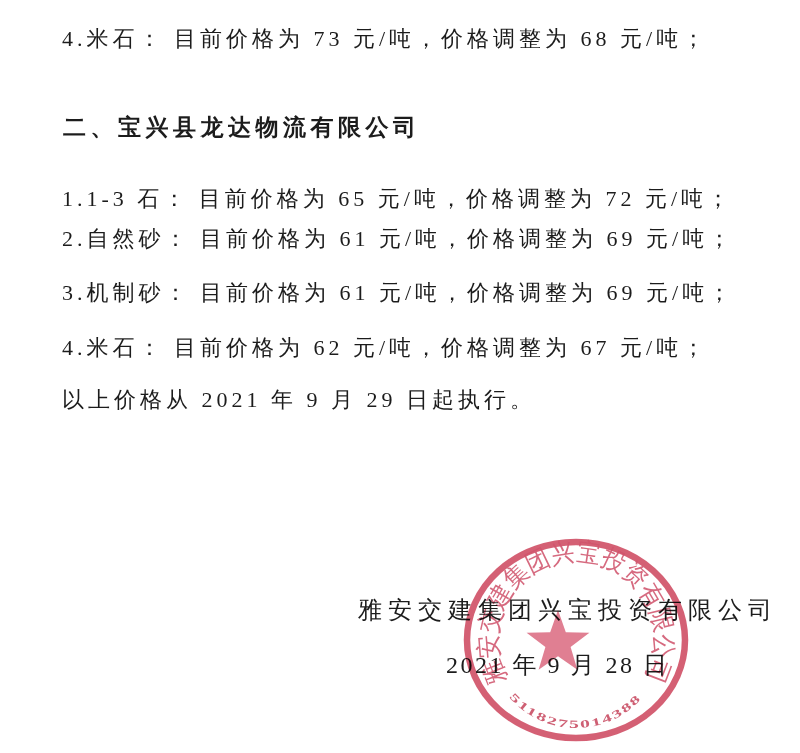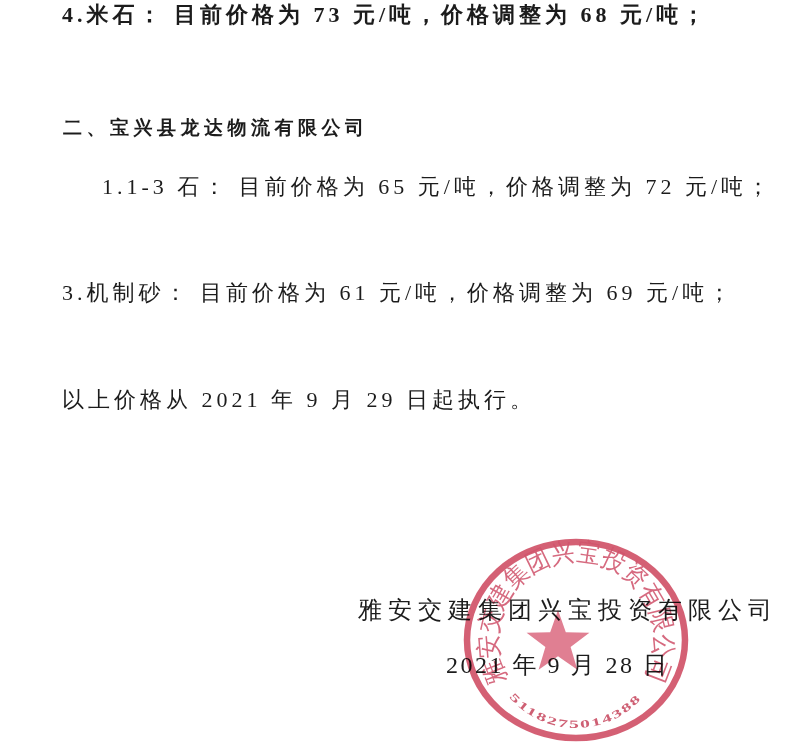--- a/index.html
+++ b/index.html
@@ -15,21 +15,21 @@
   .line {
     position: absolute;
     white-space: nowrap;
     font-size: 22px;
     letter-spacing: 4px;
     line-height: 30px;
     color: #1c1c1c;
   }
   .heading {
     font-weight: bold;
-    font-size: 19px;
+    font-size: 23px;
     letter-spacing: 4.5px;
   }
   .sig-line {
     position: absolute;
     white-space: nowrap;
     font-size: 24px;
     letter-spacing: 6px;
     color: #1c1c1c;
   }
   .sig-date { letter-spacing: 2.5px; margin-left: 16px; }
@@ -42,29 +42,31 @@
   }
   .stamp text {
     font-family: "Liberation Serif", "DejaVu Serif", serif;
   }
 </style>
 </head>
 <body>
 
 <div class="page">
 
-  <div class="line" style="left:62px; top:0;font-weight:bold;">4.米石： 目前价格为 73 元/吨，价格调整为 68 元/吨；</div>
+  <div class="line" style="left:62px; top:24px;">4.米石： 目前价格为 73 元/吨，价格调整为 68 元/吨；</div>
 
   <div class="line heading" style="left:63px; top:113px;">二、宝兴县龙达物流有限公司</div>
 
-  <div class="line" style="left:62px; top:172px;margin-left:40px;">1.1-3 石： 目前价格为 65 元/吨，价格调整为 72 元/吨；</div>
+  <div class="line" style="left:62px; top:184px;">1.1-3 石： 目前价格为 65 元/吨，价格调整为 72 元/吨；</div>
 
+  <div class="line" style="left:62px; top:224px;">2.自然砂： 目前价格为 61 元/吨，价格调整为 69 元/吨；</div>
 
   <div class="line" style="left:62px; top:278px;text-align:right;">3.机制砂： 目前价格为 61 元/吨，价格调整为 69 元/吨；</div>
 
+  <div class="line" style="left:62px; top:333px;">4.米石： 目前价格为 62 元/吨，价格调整为 67 元/吨；</div>
 
   <div class="line" style="left:62px; top:385px;text-align:right;">以上价格从 2021 年 9 月 29 日起执行。</div>
 
   <div class="sig-line" style="left:358px; top:594px;">雅安交建集团兴宝投资有限公司</div>
 
   <div class="sig-line sig-date" style="left:430px; top:649px;">2021 年 9 月 28 日</div>
 
   <svg class="stamp" viewBox="0 0 236 216">
     <defs>
       <path id="ringPath" d="M 49.6 146.5 A 79 79 0 1 1 186.4 146.5" fill="none"></path>

